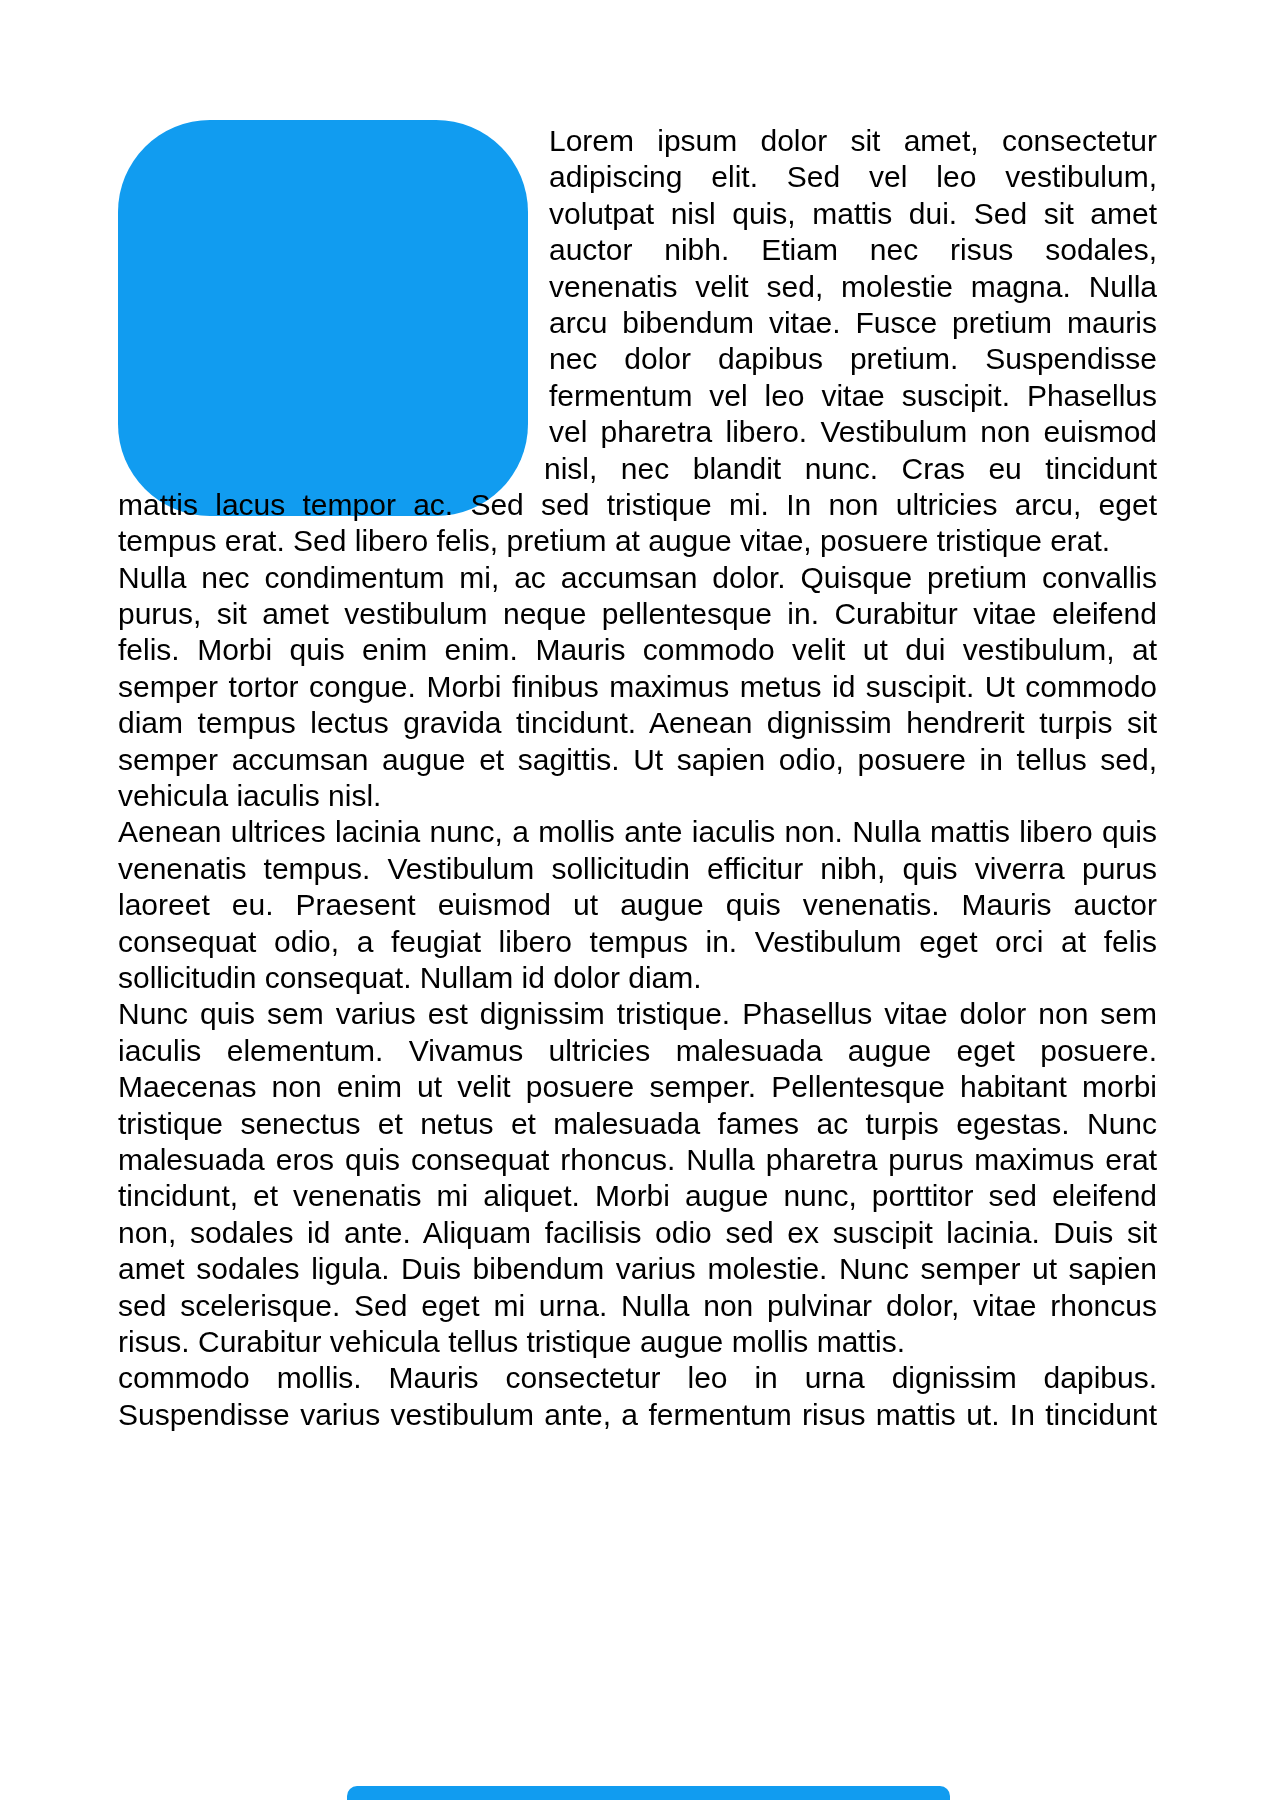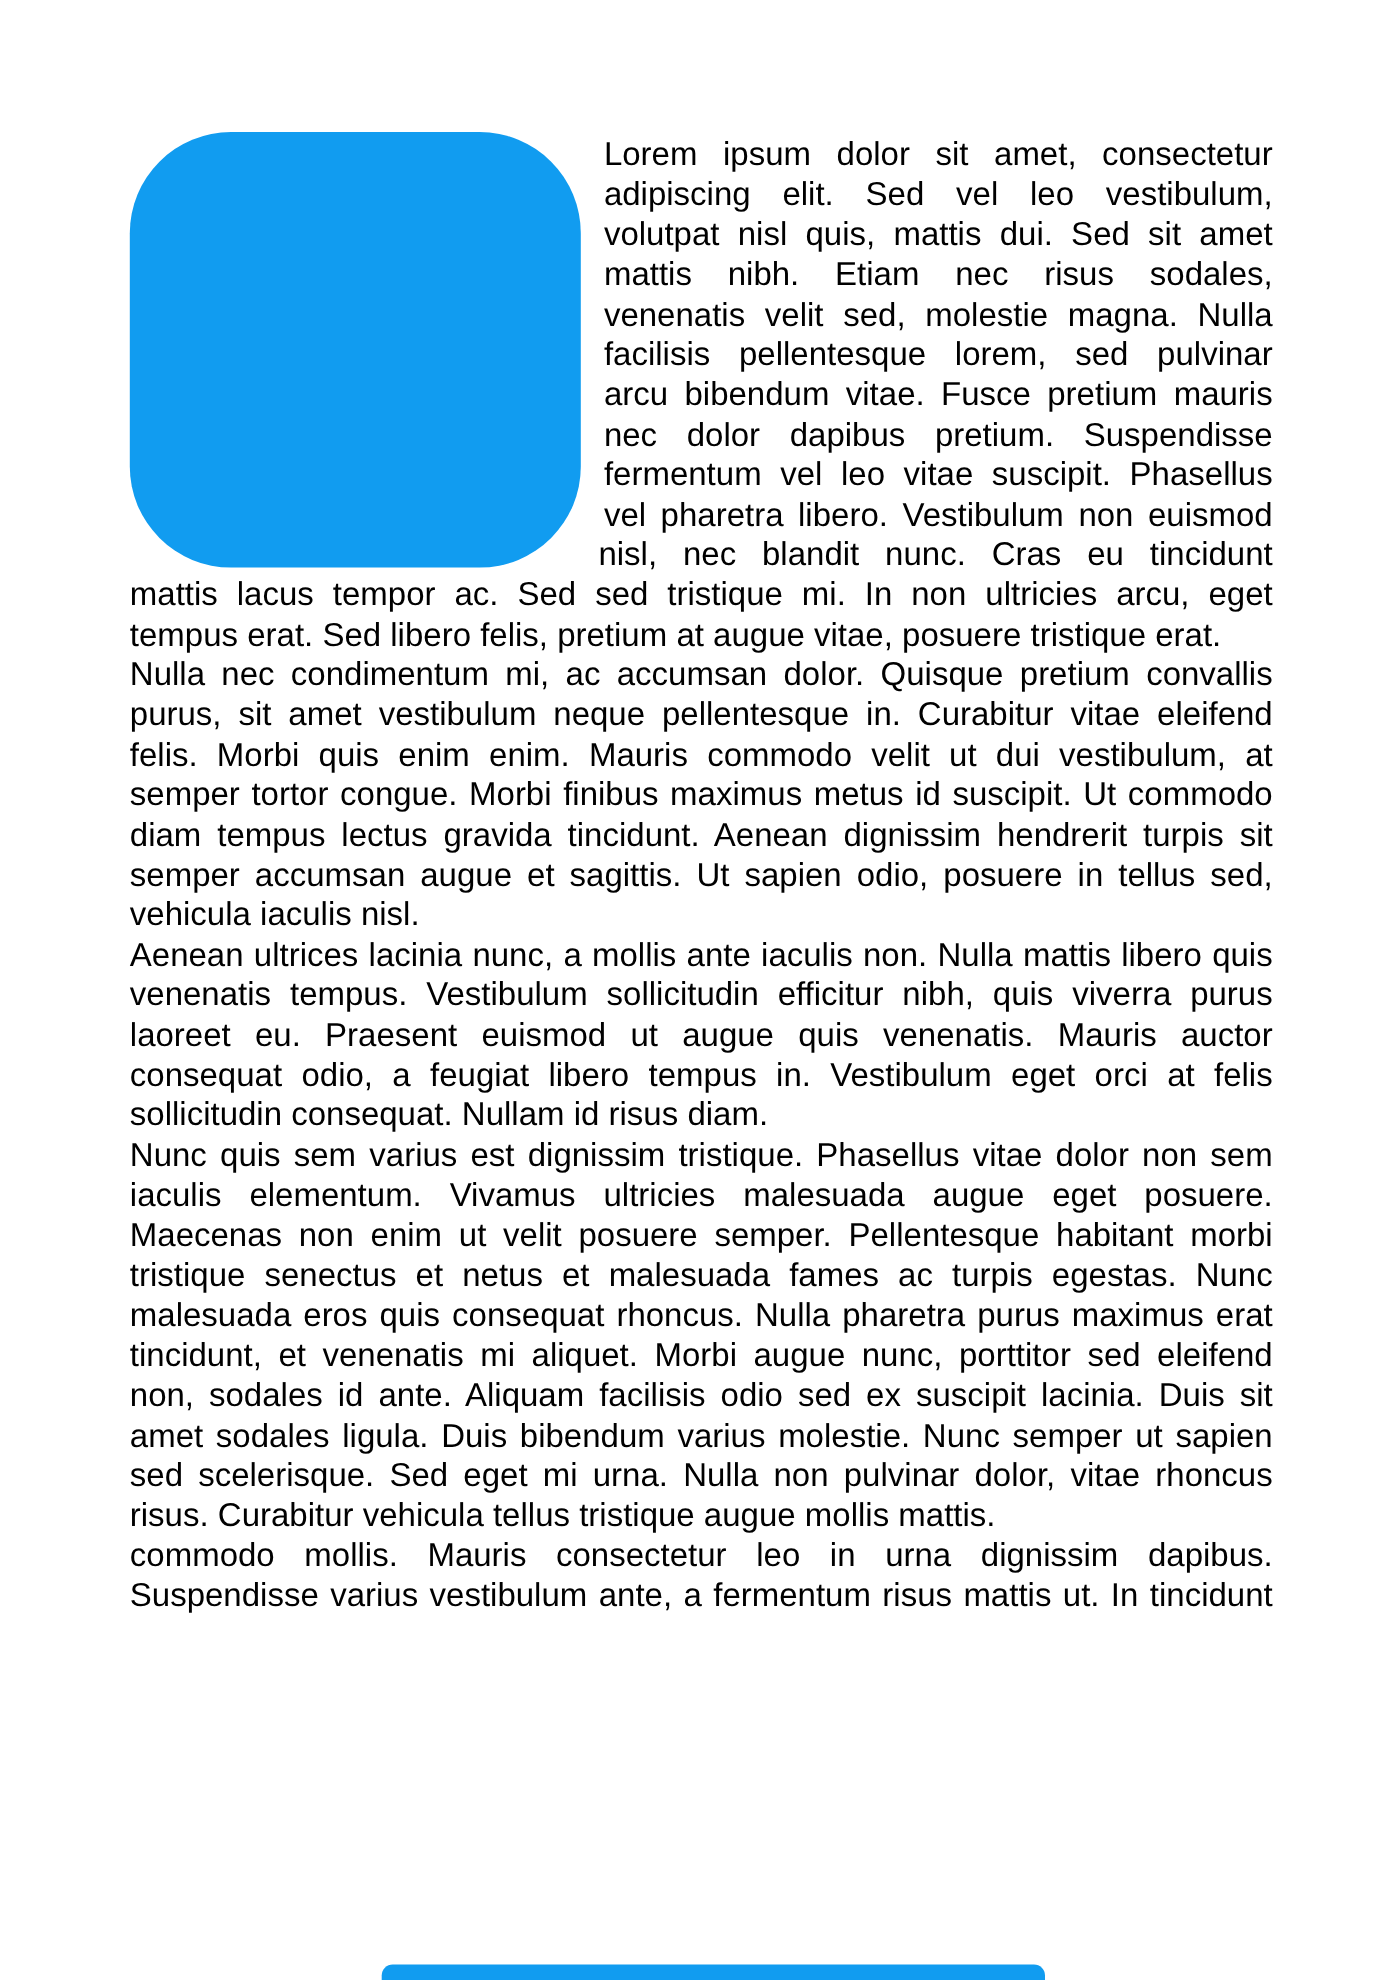--- a/index.html
+++ b/index.html
@@ -67,23 +67,22 @@
 <div id="page">
 
   <div id="blue-shape" style="background: rgb(17, 156, 240);"></div>
 
   <div id="text-column">
 
     <div class="para p1">
       <div class="line ind-a">Lorem ipsum dolor sit amet, consectetur</div>
       <div class="line ind-a">adipiscing elit. Sed vel leo vestibulum,</div>
       <div class="line ind-a">volutpat nisl quis, mattis dui. Sed sit amet</div>
-      <div class="line ind-a">mattis nibh. Etiam nec risus sodales,</div>
+      <div class="line ind-a">auctor nibh. Etiam nec risus sodales,</div>
       <div class="line ind-a">venenatis velit sed, molestie magna. Nulla</div>
-      <div class="line ind-a">facilisis pellentesque lorem, sed pulvinar</div>
       <div class="line ind-a">arcu bibendum vitae. Fusce pretium mauris</div>
       <div class="line ind-a">nec dolor dapibus pretium. Suspendisse</div>
       <div class="line ind-a">fermentum vel leo vitae suscipit. Phasellus</div>
       <div class="line ind-a">vel pharetra libero. Vestibulum non euismod</div>
       <div class="line ind-b">nisl, nec blandit nunc. Cras eu tincidunt</div>
       <div class="line">mattis lacus tempor ac. Sed sed tristique mi. In non ultricies arcu, eget</div>
       <div class="line endline">tempus erat. Sed libero felis, pretium at augue vitae, posuere tristique erat.</div>
     </div>
 
     <div class="para p2">
@@ -94,21 +93,21 @@
       <div class="line">diam tempus lectus gravida tincidunt. Aenean dignissim hendrerit turpis sit</div>
       <div class="line">semper accumsan augue et sagittis. Ut sapien odio, posuere in tellus sed,</div>
       <div class="line endline">vehicula iaculis nisl.</div>
     </div>
 
     <div class="para p3">
       <div class="line">Aenean ultrices lacinia nunc, a mollis ante iaculis non. Nulla mattis libero quis</div>
       <div class="line">venenatis tempus. Vestibulum sollicitudin efficitur nibh, quis viverra purus</div>
       <div class="line">laoreet eu. Praesent euismod ut augue quis venenatis. Mauris auctor</div>
       <div class="line">consequat odio, a feugiat libero tempus in. Vestibulum eget orci at felis</div>
-      <div class="line endline">sollicitudin consequat. Nullam id risus diam.</div>
+      <div class="line endline">sollicitudin consequat. Nullam id dolor diam.</div>
     </div>
 
     <div class="para p4">
       <div class="line">Nunc quis sem varius est dignissim tristique. Phasellus vitae dolor non sem</div>
       <div class="line">iaculis elementum. Vivamus ultricies malesuada augue eget posuere.</div>
       <div class="line">Maecenas non enim ut velit posuere semper. Pellentesque habitant morbi</div>
       <div class="line">tristique senectus et netus et malesuada fames ac turpis egestas. Nunc</div>
       <div class="line">malesuada eros quis consequat rhoncus. Nulla pharetra purus maximus erat</div>
       <div class="line">tincidunt, et venenatis mi aliquet. Morbi augue nunc, porttitor sed eleifend</div>
       <div class="line">non, sodales id ante. Aliquam facilisis odio sed ex suscipit lacinia. Duis sit</div>

